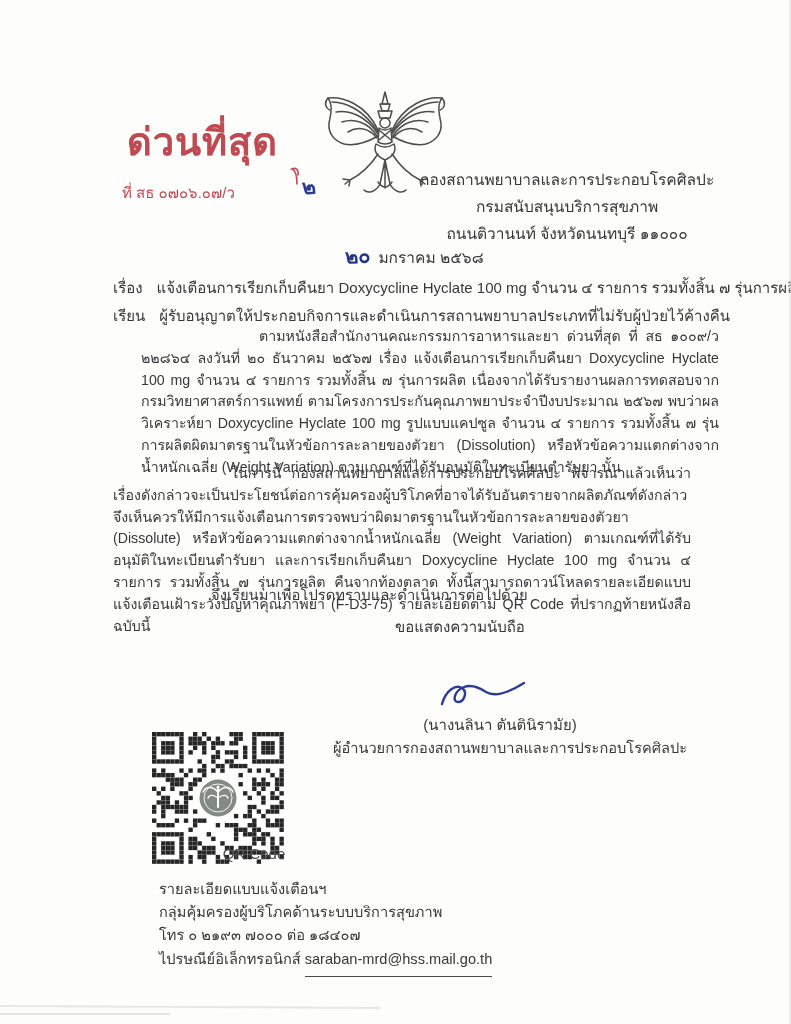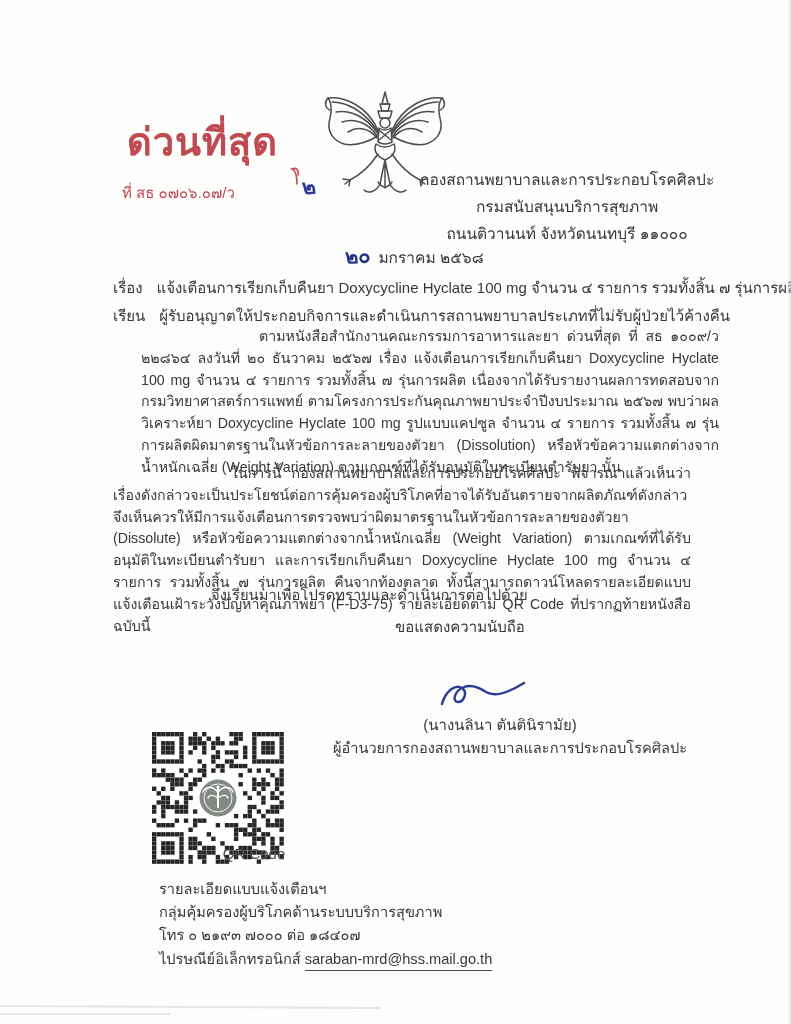--- a/index.html
+++ b/index.html
@@ -54,21 +54,21 @@
   .para2{top:463px;}
   .closing{left:211px;top:583px;font-size:14.8px;}
   .salutation{left:330px;top:615px;width:260px;text-align:center;font-size:15px;}
   .sig{left:436px;top:676px;}
   .signer-name{left:330px;top:713px;width:340px;text-align:center;font-size:15px;}
   .signer-title{left:320px;top:736px;width:380px;text-align:center;font-size:14.6px;}
   .qr-box{left:152px;top:732px;width:132px;height:132px;}
   .qr-caption{left:152px;top:845px;width:132px;text-align:center;font-size:15px;color:#4a4a4c;padding-left:36px;}
   .footer{left:159px;top:866px;font-size:14.6px;line-height:23.2px;margin-top:12px;}
   .email-line{white-space:nowrap;}
-  .email{border-bottom:1px solid #4a4a4c;padding-bottom:3px;}
+  .email{border-bottom:1px solid #4a4a4c;padding-bottom:9px;}
   .emblem{left:322px;top:90px;}
   .emblem path,.emblem circle{fill:none;stroke:#4d4d4d;stroke-width:1.5;stroke-linecap:round;stroke-linejoin:round;}
   .redmark{left:290px;top:166px;}
   .artifact{background:#c9c9c4;opacity:.45;}
   .edge-right{position:absolute;right:0;top:0;width:3px;height:100%;
     background:linear-gradient(to left,#d8d8d3,rgba(216,216,211,0));opacity:.7;}
 </style>
 </head>
 <body>
 

